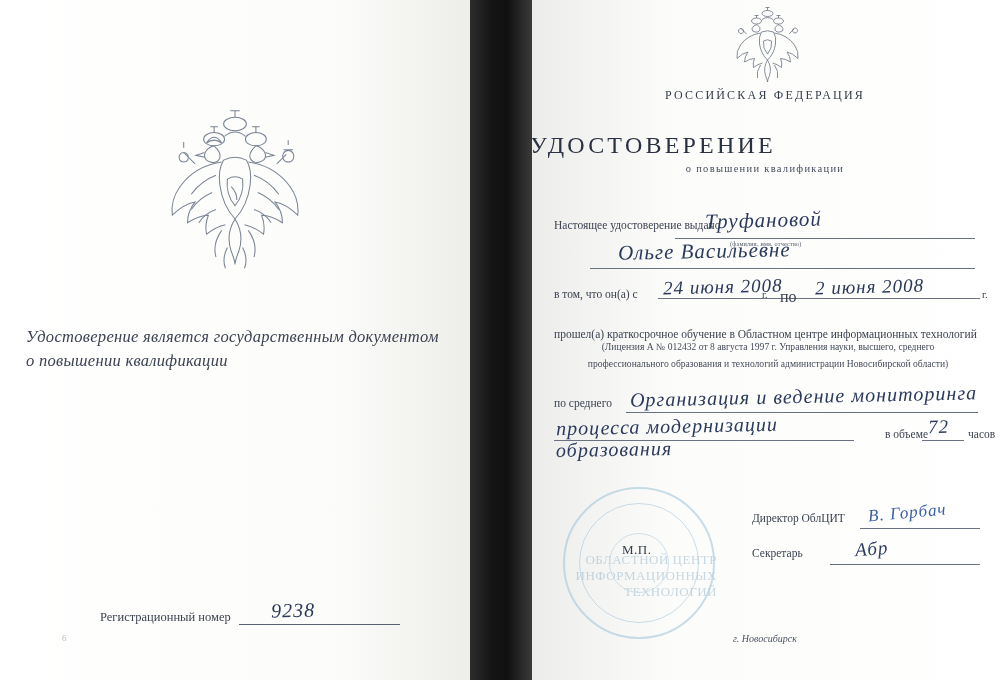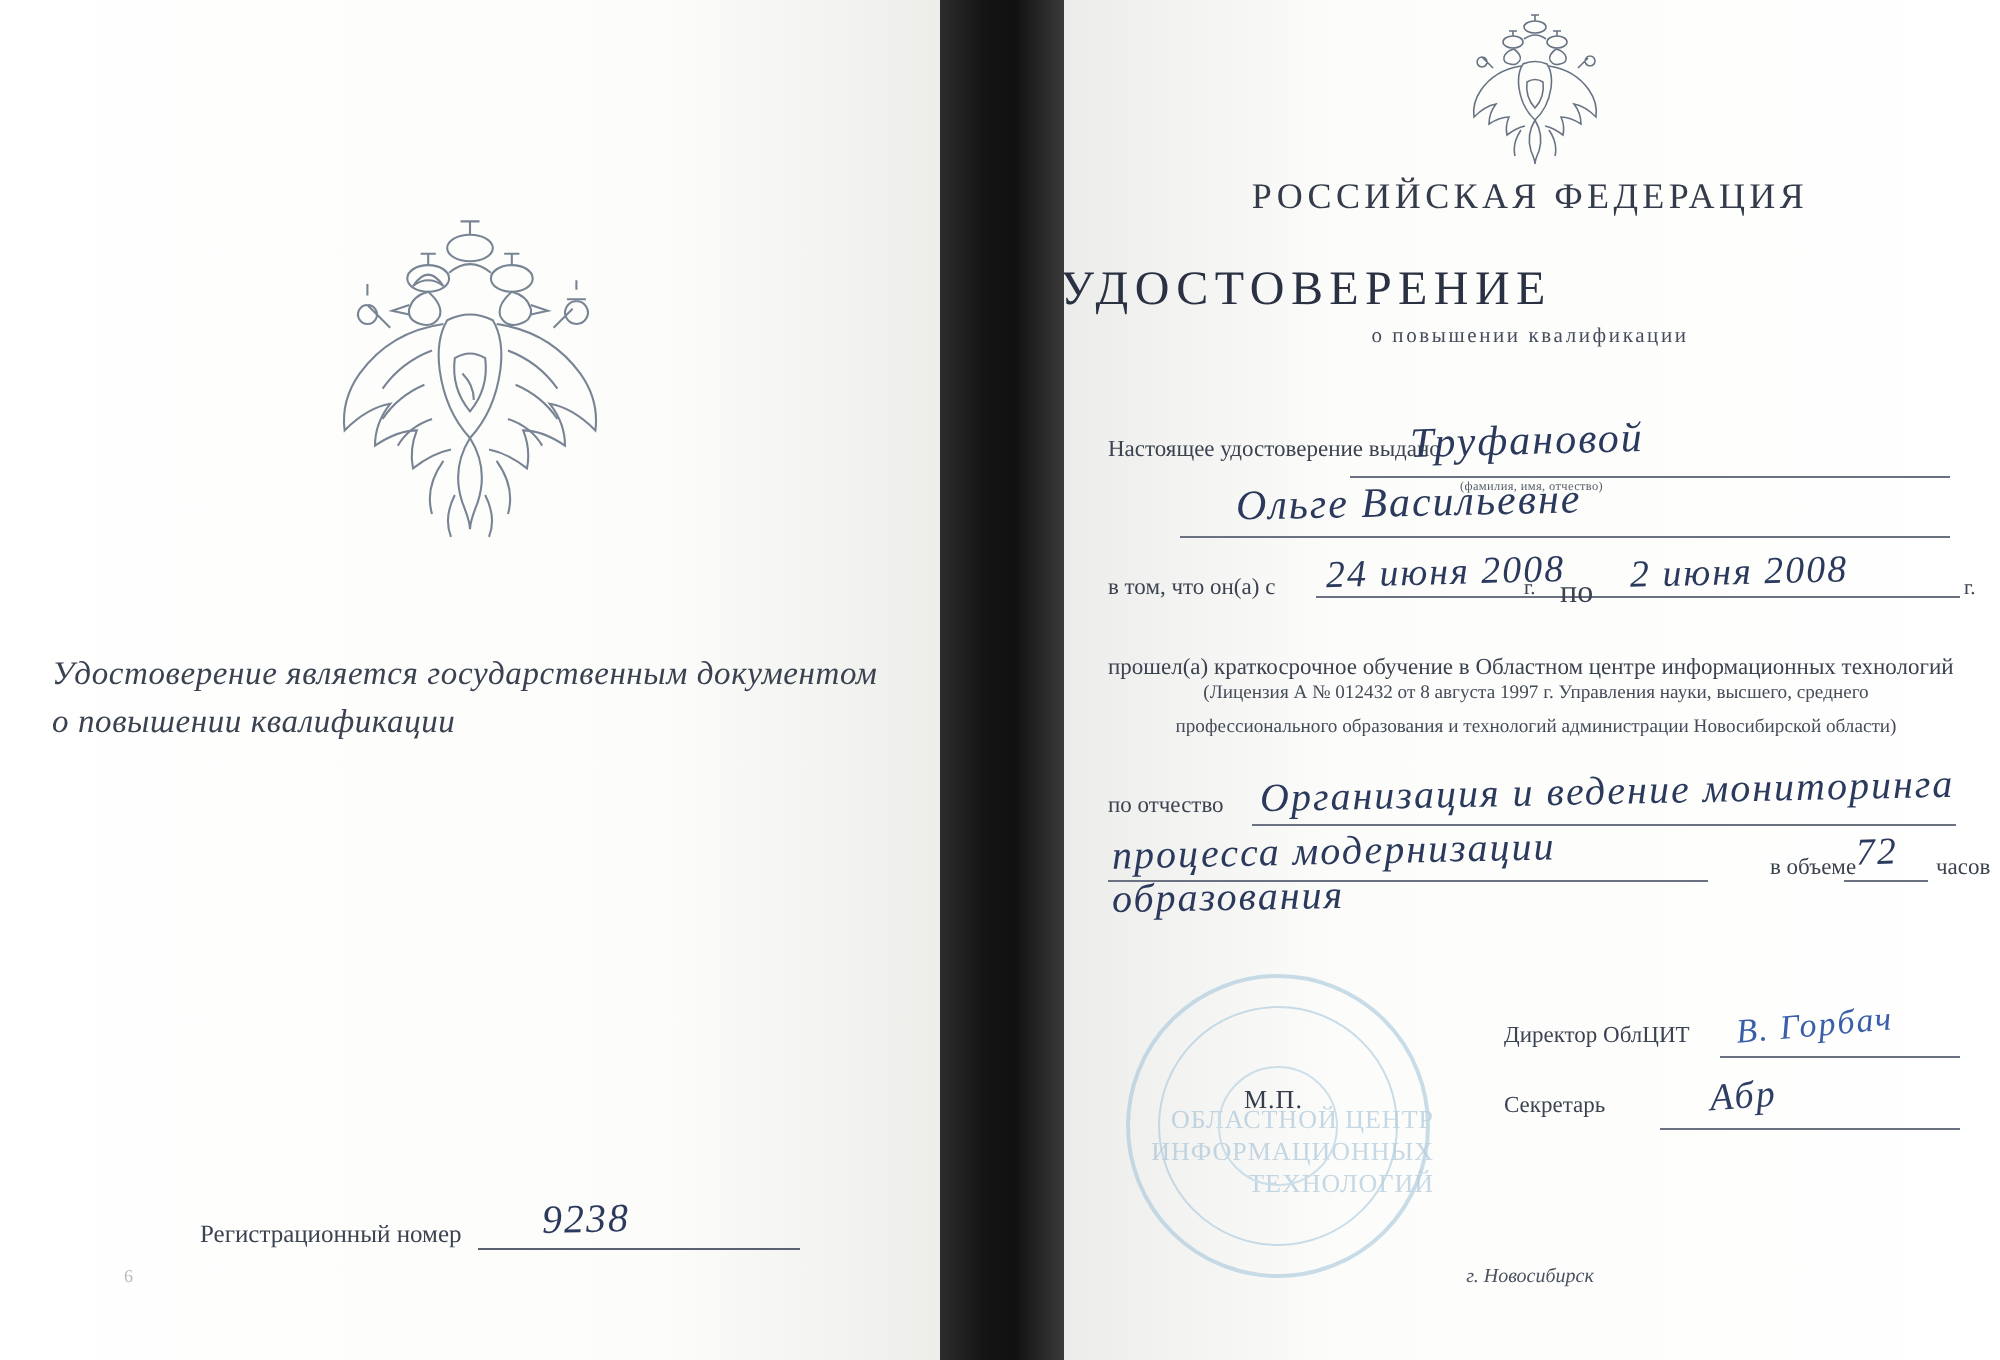--- a/index.html
+++ b/index.html
@@ -116,21 +116,21 @@
     width: 105px;
     height: 80px;
     opacity: 0.85;
   }
   .rf-title {
     position: absolute;
     left: 0;
     top: 88px;
     width: 470px;
     text-align: center;
-    font-size: 18px;
+    font-size: 12px;
     letter-spacing: 2.2px;
     color: #343b4a;
     font-family: "Liberation Serif", serif;
   }
   .doc-title {
     position: absolute;
     left: 0;
     top: 132px;
     width: 470px;
     font-size: 24px;
@@ -352,21 +352,21 @@
     <div class="rp r3-po">по</div>
     <div class="rp hand r3-d2">2 июня 2008</div>
     <div class="rule r3-rule2"></div>
     <div class="rp r3-gt2">г.</div>
 
     <div class="rp lbl r4-label">прошел(а) краткосрочное обучение в Областном центре информационных технологий</div>
 
     <div class="rp lbl-sm lic1">(Лицензия А № 012432 от 8 августа 1997 г. Управления науки, высшего, среднего</div>
     <div class="rp lbl-sm lic2">профессионального образования и технологий администрации Новосибирской области)</div>
 
-    <div class="rp lbl r5-label">по отчество</div>
+    <div class="rp lbl r5-label">по среднего</div>
     <div class="rp hand r5-hand">Организация и ведение мониторинга</div>
     <div class="rule r5-rule"></div>
 
     <div class="rp hand r6-hand">процесса модернизации</div>
     <div class="rule r6-rule"></div>
     <div class="rp r6-vol">в объеме</div>
     <div class="rp hand r6-num">72</div>
     <div class="rule r6-numrule"></div>
     <div class="rp r6-hours">часов</div>
     <div class="rp hand r7-hand">образования</div>

